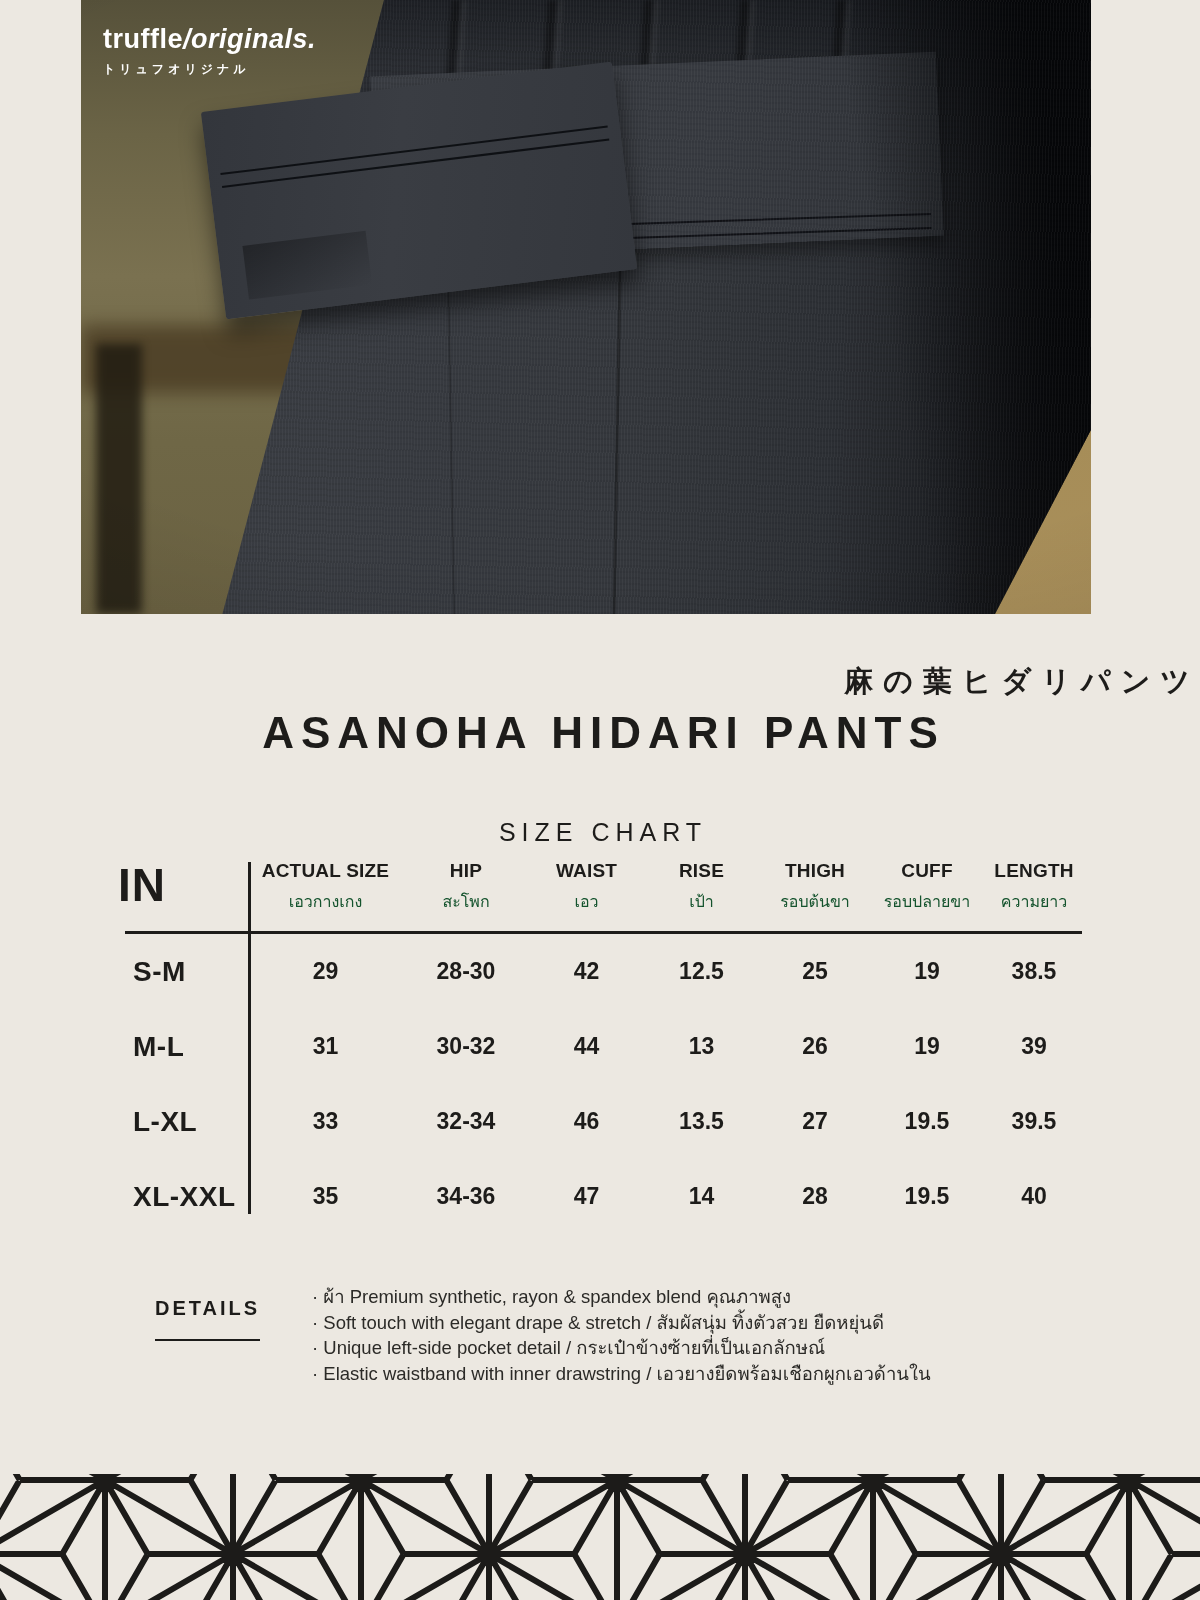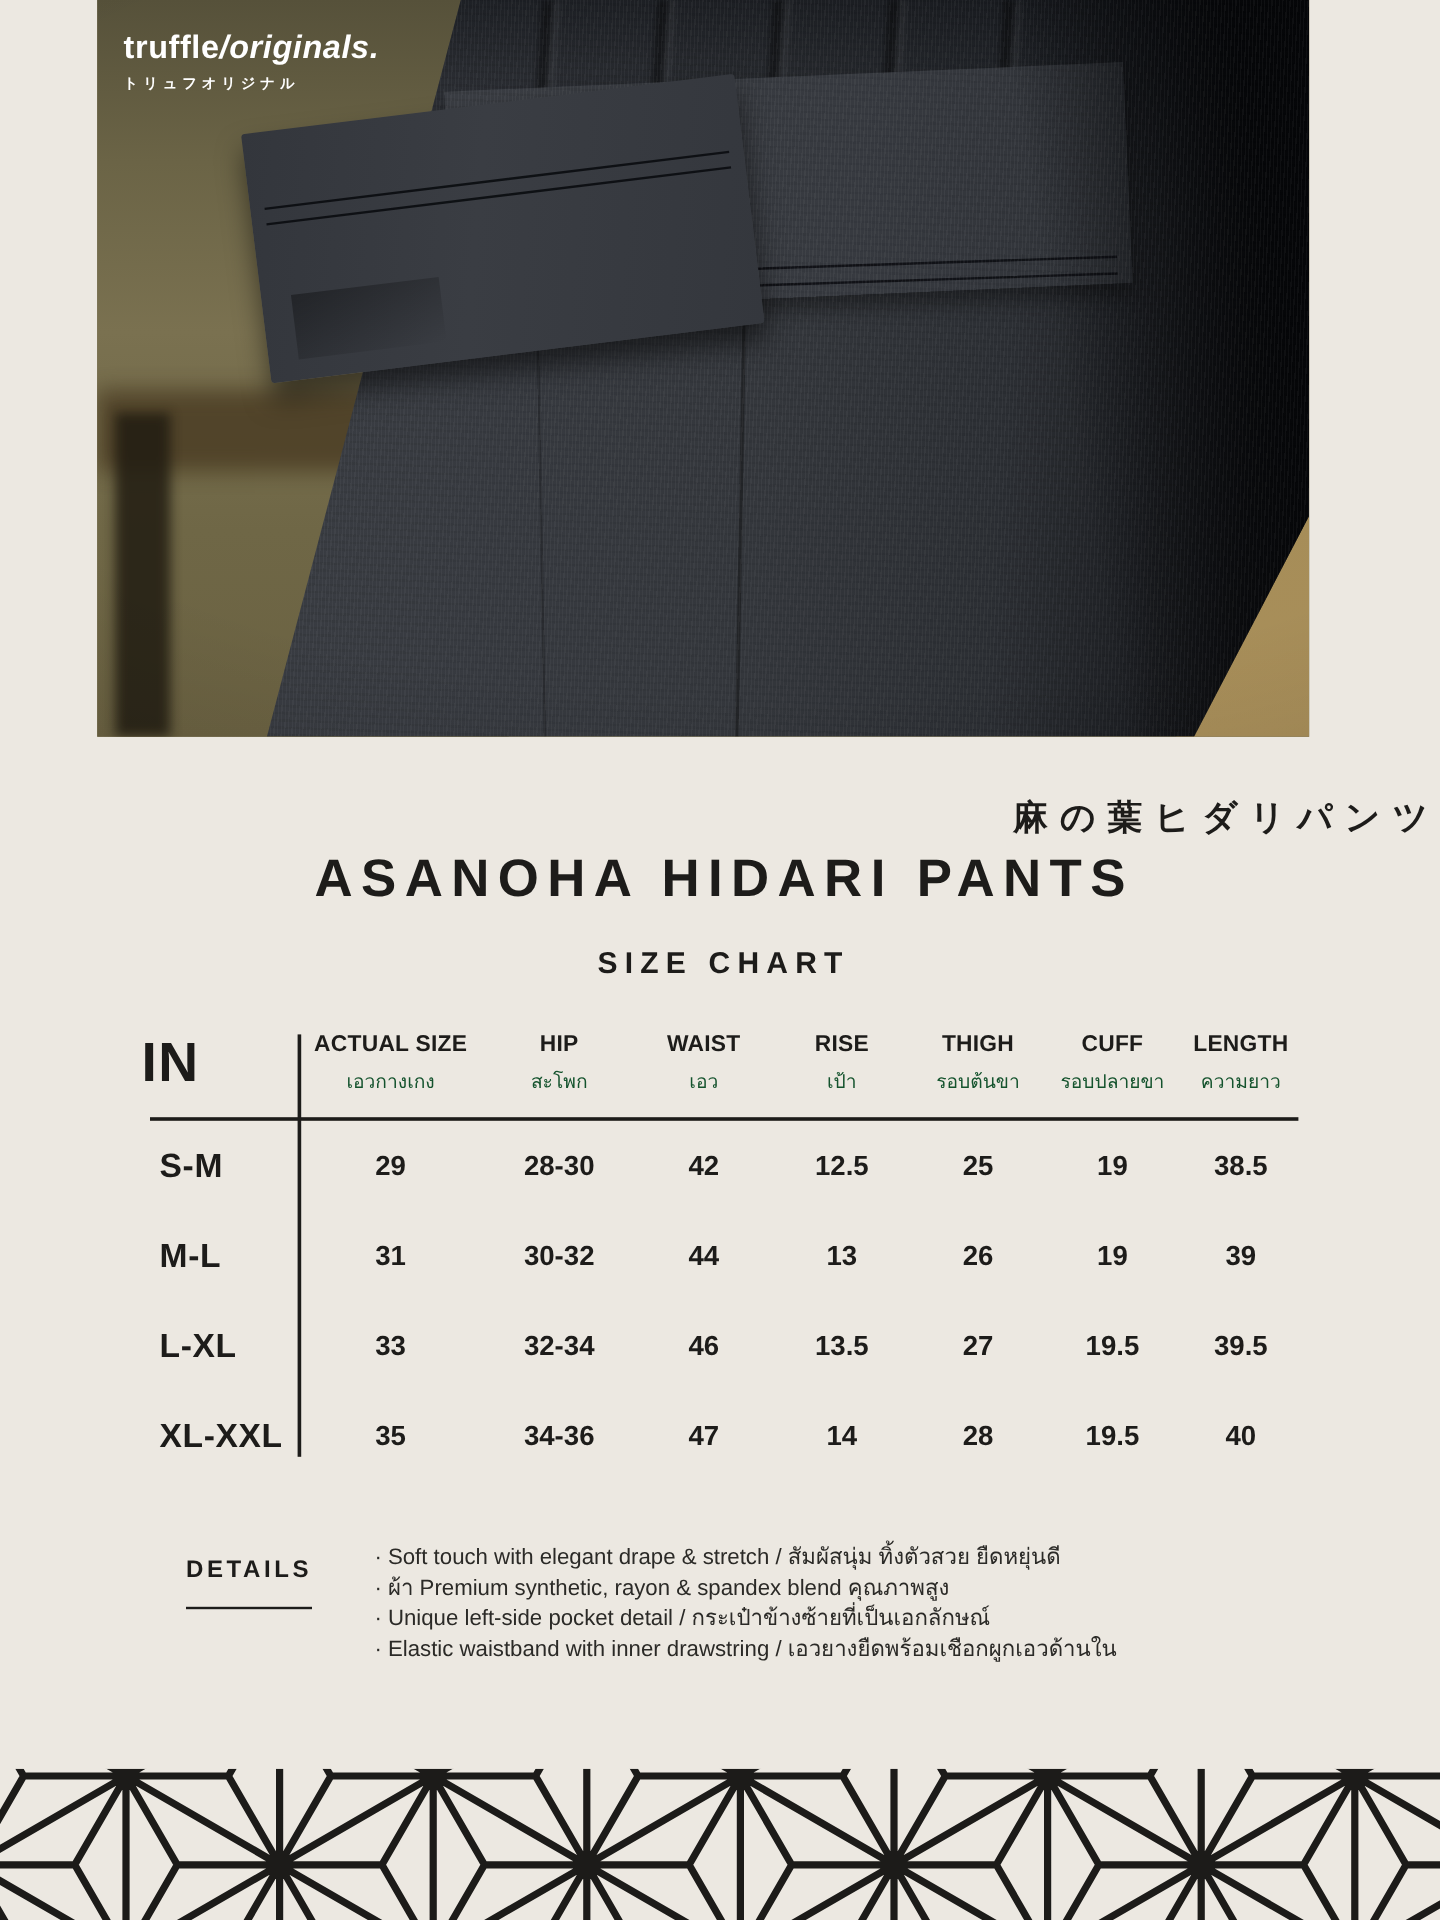--- a/index.html
+++ b/index.html
@@ -52,22 +52,22 @@
   .brand{position:absolute;left:22px;top:24px;color:#ffffff;}
   .brand-line{font-size:27px;font-weight:700;letter-spacing:.5px;}
   .brand-line .it{font-style:italic;}
   .brand-sub{margin-top:6px;font-size:12px;font-weight:700;letter-spacing:4px;}
 
   
   .title-jp{position:absolute;left:0;top:662px;width:100%;text-align:right;
     font-size:29px;font-weight:700;letter-spacing:10px;text-indent:10px;}
   .title-en{position:absolute;left:0;top:708px;width:100%;text-align:center;
     font-size:44px;font-weight:700;letter-spacing:7px;text-indent:7px;}
-  .section-title{position:absolute;left:0;top:789px;width:100%;text-align:center;
-    font-size:25px;font-weight:700;letter-spacing:6px;text-indent:6px;}
+  .section-title{position:absolute;left:0;top:818px;width:100%;text-align:center;
+    font-size:25px;font-weight:400;letter-spacing:6px;text-indent:6px;}
 
   
   .size-table{position:absolute;left:118px;top:842px;width:967px;}
   .grid{display:grid;grid-template-columns:130px 155px 126px 115px 115px 112px 112px 102px;align-items:center;}
   .thead{min-height:78px;align-items:start;}
   .unit{font-size:46px;font-weight:700;letter-spacing:1px;padding-top:16px;}
   .th{text-align:center;padding-top:18px;}
   .th-en{font-size:19px;font-weight:700;letter-spacing:.2px;}
   .th-th{font-size:16px;margin-top:7px;color:#14532d;}
   .header-rule{height:3px;background:var(--text);margin:11px 0 0 7px;width:957px;}
@@ -194,22 +194,22 @@
       <div class="td">19.5</div>
       <div class="td">40</div>
     </div>
   </div>
 
   <div class="details">
     <div class="details-label">
       <span>DETAILS</span>
     </div>
     <div class="details-items">
+      <div class="item">· ผ้า Premium synthetic, rayon &amp; spandex blend คุณภาพสูง</div>
       <div class="item">· Soft touch with elegant drape &amp; stretch / สัมผัสนุ่ม ทิ้งตัวสวย ยืดหยุ่นดี</div>
-      <div class="item">· ผ้า Premium synthetic, rayon &amp; spandex blend คุณภาพสูง</div>
       <div class="item">· Unique left-side pocket detail / กระเป๋าข้างซ้ายที่เป็นเอกลักษณ์</div>
       <div class="item">· Elastic waistband with inner drawstring / เอวยางยืดพร้อมเชือกผูกเอวด้านใน</div>
     </div>
   </div>
 
   <div class="pattern-band">
     <svg id="asanoha-svg" width="1200" height="126" viewBox="0 0 1200 126" xmlns="http://www.w3.org/2000/svg">
         <path d="M-151.0 -290.0L-151.0 -142.0M-151.0 -290.0L-23.0 -216.0M-151.0 -290.0L-23.0 -364.0M-108.3 -216.0L-151.0 -290.0M-108.3 -216.0L-151.0 -142.0M-108.3 -216.0L-23.0 -216.0M-193.7 -216.0L-151.0 -290.0M-193.7 -216.0L-151.0 -142.0M-193.7 -216.0L-279.0 -216.0M-151.0 -142.0L-151.0 6.0M-151.0 -142.0L-23.0 -68.0M-151.0 -142.0L-23.0 -216.0M-108.3 -68.0L-151.0 -142.0M-108.3 -68.0L-151.0 6.0M-108.3 -68.0L-23.0 -68.0M-193.7 -68.0L-151.0 -142.0M-193.7 -68.0L-151.0 6.0M-193.7 -68.0L-279.0 -68.0M-151.0 6.0L-151.0 154.0M-151.0 6.0L-23.0 80.0M-151.0 6.0L-23.0 -68.0M-108.3 80.0L-151.0 6.0M-108.3 80.0L-151.0 154.0M-108.3 80.0L-23.0 80.0M-193.7 80.0L-151.0 6.0M-193.7 80.0L-151.0 154.0M-193.7 80.0L-279.0 80.0M-151.0 154.0L-151.0 302.0M-151.0 154.0L-23.0 228.0M-151.0 154.0L-23.0 80.0M-108.3 228.0L-151.0 154.0M-108.3 228.0L-151.0 302.0M-108.3 228.0L-23.0 228.0M-193.7 228.0L-151.0 154.0M-193.7 228.0L-151.0 302.0M-193.7 228.0L-279.0 228.0M-23.0 -216.0L-23.0 -68.0M-23.0 -216.0L105.0 -142.0M-23.0 -216.0L105.0 -290.0M19.7 -142.0L-23.0 -216.0M19.7 -142.0L-23.0 -68.0M19.7 -142.0L105.0 -142.0M-65.7 -142.0L-23.0 -216.0M-65.7 -142.0L-23.0 -68.0M-65.7 -142.0L-151.0 -142.0M-23.0 -68.0L-23.0 80.0M-23.0 -68.0L105.0 6.0M-23.0 -68.0L105.0 -142.0M19.7 6.0L-23.0 -68.0M19.7 6.0L-23.0 80.0M19.7 6.0L105.0 6.0M-65.7 6.0L-23.0 -68.0M-65.7 6.0L-23.0 80.0M-65.7 6.0L-151.0 6.0M-23.0 80.0L-23.0 228.0M-23.0 80.0L105.0 154.0M-23.0 80.0L105.0 6.0M19.7 154.0L-23.0 80.0M19.7 154.0L-23.0 228.0M19.7 154.0L105.0 154.0M-65.7 154.0L-23.0 80.0M-65.7 154.0L-23.0 228.0M-65.7 154.0L-151.0 154.0M-23.0 228.0L-23.0 376.0M-23.0 228.0L105.0 302.0M-23.0 228.0L105.0 154.0M19.7 302.0L-23.0 228.0M19.7 302.0L-23.0 376.0M19.7 302.0L105.0 302.0M-65.7 302.0L-23.0 228.0M-65.7 302.0L-23.0 376.0M-65.7 302.0L-151.0 302.0M105.0 -290.0L105.0 -142.0M105.0 -290.0L233.0 -216.0M105.0 -290.0L233.0 -364.0M147.7 -216.0L105.0 -290.0M147.7 -216.0L105.0 -142.0M147.7 -216.0L233.0 -216.0M62.3 -216.0L105.0 -290.0M62.3 -216.0L105.0 -142.0M62.3 -216.0L-23.0 -216.0M105.0 -142.0L105.0 6.0M105.0 -142.0L233.0 -68.0M105.0 -142.0L233.0 -216.0M147.7 -68.0L105.0 -142.0M147.7 -68.0L105.0 6.0M147.7 -68.0L233.0 -68.0M62.3 -68.0L105.0 -142.0M62.3 -68.0L105.0 6.0M62.3 -68.0L-23.0 -68.0M105.0 6.0L105.0 154.0M105.0 6.0L233.0 80.0M105.0 6.0L233.0 -68.0M147.7 80.0L105.0 6.0M147.7 80.0L105.0 154.0M147.7 80.0L233.0 80.0M62.3 80.0L105.0 6.0M62.3 80.0L105.0 154.0M62.3 80.0L-23.0 80.0M105.0 154.0L105.0 302.0M105.0 154.0L233.0 228.0M105.0 154.0L233.0 80.0M147.7 228.0L105.0 154.0M147.7 228.0L105.0 302.0M147.7 228.0L233.0 228.0M62.3 228.0L105.0 154.0M62.3 228.0L105.0 302.0M62.3 228.0L-23.0 228.0M233.0 -216.0L233.0 -68.0M233.0 -216.0L361.0 -142.0M233.0 -216.0L361.0 -290.0M275.7 -142.0L233.0 -216.0M275.7 -142.0L233.0 -68.0M275.7 -142.0L361.0 -142.0M190.3 -142.0L233.0 -216.0M190.3 -142.0L233.0 -68.0M190.3 -142.0L105.0 -142.0M233.0 -68.0L233.0 80.0M233.0 -68.0L361.0 6.0M233.0 -68.0L361.0 -142.0M275.7 6.0L233.0 -68.0M275.7 6.0L233.0 80.0M275.7 6.0L361.0 6.0M190.3 6.0L233.0 -68.0M190.3 6.0L233.0 80.0M190.3 6.0L105.0 6.0M233.0 80.0L233.0 228.0M233.0 80.0L361.0 154.0M233.0 80.0L361.0 6.0M275.7 154.0L233.0 80.0M275.7 154.0L233.0 228.0M275.7 154.0L361.0 154.0M190.3 154.0L233.0 80.0M190.3 154.0L233.0 228.0M190.3 154.0L105.0 154.0M233.0 228.0L233.0 376.0M233.0 228.0L361.0 302.0M233.0 228.0L361.0 154.0M275.7 302.0L233.0 228.0M275.7 302.0L233.0 376.0M275.7 302.0L361.0 302.0M190.3 302.0L233.0 228.0M190.3 302.0L233.0 376.0M190.3 302.0L105.0 302.0M361.0 -290.0L361.0 -142.0M361.0 -290.0L489.0 -216.0M361.0 -290.0L489.0 -364.0M403.7 -216.0L361.0 -290.0M403.7 -216.0L361.0 -142.0M403.7 -216.0L489.0 -216.0M318.3 -216.0L361.0 -290.0M318.3 -216.0L361.0 -142.0M318.3 -216.0L233.0 -216.0M361.0 -142.0L361.0 6.0M361.0 -142.0L489.0 -68.0M361.0 -142.0L489.0 -216.0M403.7 -68.0L361.0 -142.0M403.7 -68.0L361.0 6.0M403.7 -68.0L489.0 -68.0M318.3 -68.0L361.0 -142.0M318.3 -68.0L361.0 6.0M318.3 -68.0L233.0 -68.0M361.0 6.0L361.0 154.0M361.0 6.0L489.0 80.0M361.0 6.0L489.0 -68.0M403.7 80.0L361.0 6.0M403.7 80.0L361.0 154.0M403.7 80.0L489.0 80.0M318.3 80.0L361.0 6.0M318.3 80.0L361.0 154.0M318.3 80.0L233.0 80.0M361.0 154.0L361.0 302.0M361.0 154.0L489.0 228.0M361.0 154.0L489.0 80.0M403.7 228.0L361.0 154.0M403.7 228.0L361.0 302.0M403.7 228.0L489.0 228.0M318.3 228.0L361.0 154.0M318.3 228.0L361.0 302.0M318.3 228.0L233.0 228.0M489.0 -216.0L489.0 -68.0M489.0 -216.0L617.0 -142.0M489.0 -216.0L617.0 -290.0M531.7 -142.0L489.0 -216.0M531.7 -142.0L489.0 -68.0M531.7 -142.0L617.0 -142.0M446.3 -142.0L489.0 -216.0M446.3 -142.0L489.0 -68.0M446.3 -142.0L361.0 -142.0M489.0 -68.0L489.0 80.0M489.0 -68.0L617.0 6.0M489.0 -68.0L617.0 -142.0M531.7 6.0L489.0 -68.0M531.7 6.0L489.0 80.0M531.7 6.0L617.0 6.0M446.3 6.0L489.0 -68.0M446.3 6.0L489.0 80.0M446.3 6.0L361.0 6.0M489.0 80.0L489.0 228.0M489.0 80.0L617.0 154.0M489.0 80.0L617.0 6.0M531.7 154.0L489.0 80.0M531.7 154.0L489.0 228.0M531.7 154.0L617.0 154.0M446.3 154.0L489.0 80.0M446.3 154.0L489.0 228.0M446.3 154.0L361.0 154.0M489.0 228.0L489.0 376.0M489.0 228.0L617.0 302.0M489.0 228.0L617.0 154.0M531.7 302.0L489.0 228.0M531.7 302.0L489.0 376.0M531.7 302.0L617.0 302.0M446.3 302.0L489.0 228.0M446.3 302.0L489.0 376.0M446.3 302.0L361.0 302.0M617.0 -290.0L617.0 -142.0M617.0 -290.0L745.0 -216.0M617.0 -290.0L745.0 -364.0M659.7 -216.0L617.0 -290.0M659.7 -216.0L617.0 -142.0M659.7 -216.0L745.0 -216.0M574.3 -216.0L617.0 -290.0M574.3 -216.0L617.0 -142.0M574.3 -216.0L489.0 -216.0M617.0 -142.0L617.0 6.0M617.0 -142.0L745.0 -68.0M617.0 -142.0L745.0 -216.0M659.7 -68.0L617.0 -142.0M659.7 -68.0L617.0 6.0M659.7 -68.0L745.0 -68.0M574.3 -68.0L617.0 -142.0M574.3 -68.0L617.0 6.0M574.3 -68.0L489.0 -68.0M617.0 6.0L617.0 154.0M617.0 6.0L745.0 80.0M617.0 6.0L745.0 -68.0M659.7 80.0L617.0 6.0M659.7 80.0L617.0 154.0M659.7 80.0L745.0 80.0M574.3 80.0L617.0 6.0M574.3 80.0L617.0 154.0M574.3 80.0L489.0 80.0M617.0 154.0L617.0 302.0M617.0 154.0L745.0 228.0M617.0 154.0L745.0 80.0M659.7 228.0L617.0 154.0M659.7 228.0L617.0 302.0M659.7 228.0L745.0 228.0M574.3 228.0L617.0 154.0M574.3 228.0L617.0 302.0M574.3 228.0L489.0 228.0M745.0 -216.0L745.0 -68.0M745.0 -216.0L873.0 -142.0M745.0 -216.0L873.0 -290.0M787.7 -142.0L745.0 -216.0M787.7 -142.0L745.0 -68.0M787.7 -142.0L873.0 -142.0M702.3 -142.0L745.0 -216.0M702.3 -142.0L745.0 -68.0M702.3 -142.0L617.0 -142.0M745.0 -68.0L745.0 80.0M745.0 -68.0L873.0 6.0M745.0 -68.0L873.0 -142.0M787.7 6.0L745.0 -68.0M787.7 6.0L745.0 80.0M787.7 6.0L873.0 6.0M702.3 6.0L745.0 -68.0M702.3 6.0L745.0 80.0M702.3 6.0L617.0 6.0M745.0 80.0L745.0 228.0M745.0 80.0L873.0 154.0M745.0 80.0L873.0 6.0M787.7 154.0L745.0 80.0M787.7 154.0L745.0 228.0M787.7 154.0L873.0 154.0M702.3 154.0L745.0 80.0M702.3 154.0L745.0 228.0M702.3 154.0L617.0 154.0M745.0 228.0L745.0 376.0M745.0 228.0L873.0 302.0M745.0 228.0L873.0 154.0M787.7 302.0L745.0 228.0M787.7 302.0L745.0 376.0M787.7 302.0L873.0 302.0M702.3 302.0L745.0 228.0M702.3 302.0L745.0 376.0M702.3 302.0L617.0 302.0M873.0 -290.0L873.0 -142.0M873.0 -290.0L1001.0 -216.0M873.0 -290.0L1001.0 -364.0M915.7 -216.0L873.0 -290.0M915.7 -216.0L873.0 -142.0M915.7 -216.0L1001.0 -216.0M830.3 -216.0L873.0 -290.0M830.3 -216.0L873.0 -142.0M830.3 -216.0L745.0 -216.0M873.0 -142.0L873.0 6.0M873.0 -142.0L1001.0 -68.0M873.0 -142.0L1001.0 -216.0M915.7 -68.0L873.0 -142.0M915.7 -68.0L873.0 6.0M915.7 -68.0L1001.0 -68.0M830.3 -68.0L873.0 -142.0M830.3 -68.0L873.0 6.0M830.3 -68.0L745.0 -68.0M873.0 6.0L873.0 154.0M873.0 6.0L1001.0 80.0M873.0 6.0L1001.0 -68.0M915.7 80.0L873.0 6.0M915.7 80.0L873.0 154.0M915.7 80.0L1001.0 80.0M830.3 80.0L873.0 6.0M830.3 80.0L873.0 154.0M830.3 80.0L745.0 80.0M873.0 154.0L873.0 302.0M873.0 154.0L1001.0 228.0M873.0 154.0L1001.0 80.0M915.7 228.0L873.0 154.0M915.7 228.0L873.0 302.0M915.7 228.0L1001.0 228.0M830.3 228.0L873.0 154.0M830.3 228.0L873.0 302.0M830.3 228.0L745.0 228.0M1001.0 -216.0L1001.0 -68.0M1001.0 -216.0L1129.0 -142.0M1001.0 -216.0L1129.0 -290.0M1043.7 -142.0L1001.0 -216.0M1043.7 -142.0L1001.0 -68.0M1043.7 -142.0L1129.0 -142.0M958.3 -142.0L1001.0 -216.0M958.3 -142.0L1001.0 -68.0M958.3 -142.0L873.0 -142.0M1001.0 -68.0L1001.0 80.0M1001.0 -68.0L1129.0 6.0M1001.0 -68.0L1129.0 -142.0M1043.7 6.0L1001.0 -68.0M1043.7 6.0L1001.0 80.0M1043.7 6.0L1129.0 6.0M958.3 6.0L1001.0 -68.0M958.3 6.0L1001.0 80.0M958.3 6.0L873.0 6.0M1001.0 80.0L1001.0 228.0M1001.0 80.0L1129.0 154.0M1001.0 80.0L1129.0 6.0M1043.7 154.0L1001.0 80.0M1043.7 154.0L1001.0 228.0M1043.7 154.0L1129.0 154.0M958.3 154.0L1001.0 80.0M958.3 154.0L1001.0 228.0M958.3 154.0L873.0 154.0M1001.0 228.0L1001.0 376.0M1001.0 228.0L1129.0 302.0M1001.0 228.0L1129.0 154.0M1043.7 302.0L1001.0 228.0M1043.7 302.0L1001.0 376.0M1043.7 302.0L1129.0 302.0M958.3 302.0L1001.0 228.0M958.3 302.0L1001.0 376.0M958.3 302.0L873.0 302.0M1129.0 -290.0L1129.0 -142.0M1129.0 -290.0L1257.0 -216.0M1129.0 -290.0L1257.0 -364.0M1171.7 -216.0L1129.0 -290.0M1171.7 -216.0L1129.0 -142.0M1171.7 -216.0L1257.0 -216.0M1086.3 -216.0L1129.0 -290.0M1086.3 -216.0L1129.0 -142.0M1086.3 -216.0L1001.0 -216.0M1129.0 -142.0L1129.0 6.0M1129.0 -142.0L1257.0 -68.0M1129.0 -142.0L1257.0 -216.0M1171.7 -68.0L1129.0 -142.0M1171.7 -68.0L1129.0 6.0M1171.7 -68.0L1257.0 -68.0M1086.3 -68.0L1129.0 -142.0M1086.3 -68.0L1129.0 6.0M1086.3 -68.0L1001.0 -68.0M1129.0 6.0L1129.0 154.0M1129.0 6.0L1257.0 80.0M1129.0 6.0L1257.0 -68.0M1171.7 80.0L1129.0 6.0M1171.7 80.0L1129.0 154.0M1171.7 80.0L1257.0 80.0M1086.3 80.0L1129.0 6.0M1086.3 80.0L1129.0 154.0M1086.3 80.0L1001.0 80.0M1129.0 154.0L1129.0 302.0M1129.0 154.0L1257.0 228.0M1129.0 154.0L1257.0 80.0M1171.7 228.0L1129.0 154.0M1171.7 228.0L1129.0 302.0M1171.7 228.0L1257.0 228.0M1086.3 228.0L1129.0 154.0M1086.3 228.0L1129.0 302.0M1086.3 228.0L1001.0 228.0M1257.0 -216.0L1257.0 -68.0M1257.0 -216.0L1385.0 -142.0M1257.0 -216.0L1385.0 -290.0M1299.7 -142.0L1257.0 -216.0M1299.7 -142.0L1257.0 -68.0M1299.7 -142.0L1385.0 -142.0M1214.3 -142.0L1257.0 -216.0M1214.3 -142.0L1257.0 -68.0M1214.3 -142.0L1129.0 -142.0M1257.0 -68.0L1257.0 80.0M1257.0 -68.0L1385.0 6.0M1257.0 -68.0L1385.0 -142.0M1299.7 6.0L1257.0 -68.0M1299.7 6.0L1257.0 80.0M1299.7 6.0L1385.0 6.0M1214.3 6.0L1257.0 -68.0M1214.3 6.0L1257.0 80.0M1214.3 6.0L1129.0 6.0M1257.0 80.0L1257.0 228.0M1257.0 80.0L1385.0 154.0M1257.0 80.0L1385.0 6.0M1299.7 154.0L1257.0 80.0M1299.7 154.0L1257.0 228.0M1299.7 154.0L1385.0 154.0M1214.3 154.0L1257.0 80.0M1214.3 154.0L1257.0 228.0M1214.3 154.0L1129.0 154.0M1257.0 228.0L1257.0 376.0M1257.0 228.0L1385.0 302.0M1257.0 228.0L1385.0 154.0M1299.7 302.0L1257.0 228.0M1299.7 302.0L1257.0 376.0M1299.7 302.0L1385.0 302.0M1214.3 302.0L1257.0 228.0M1214.3 302.0L1257.0 376.0M1214.3 302.0L1129.0 302.0M1385.0 -290.0L1385.0 -142.0M1385.0 -290.0L1513.0 -216.0M1385.0 -290.0L1513.0 -364.0M1427.7 -216.0L1385.0 -290.0M1427.7 -216.0L1385.0 -142.0M1427.7 -216.0L1513.0 -216.0M1342.3 -216.0L1385.0 -290.0M1342.3 -216.0L1385.0 -142.0M1342.3 -216.0L1257.0 -216.0M1385.0 -142.0L1385.0 6.0M1385.0 -142.0L1513.0 -68.0M1385.0 -142.0L1513.0 -216.0M1427.7 -68.0L1385.0 -142.0M1427.7 -68.0L1385.0 6.0M1427.7 -68.0L1513.0 -68.0M1342.3 -68.0L1385.0 -142.0M1342.3 -68.0L1385.0 6.0M1342.3 -68.0L1257.0 -68.0M1385.0 6.0L1385.0 154.0M1385.0 6.0L1513.0 80.0M1385.0 6.0L1513.0 -68.0M1427.7 80.0L1385.0 6.0M1427.7 80.0L1385.0 154.0M1427.7 80.0L1513.0 80.0M1342.3 80.0L1385.0 6.0M1342.3 80.0L1385.0 154.0M1342.3 80.0L1257.0 80.0M1385.0 154.0L1385.0 302.0M1385.0 154.0L1513.0 228.0M1385.0 154.0L1513.0 80.0M1427.7 228.0L1385.0 154.0M1427.7 228.0L1385.0 302.0M1427.7 228.0L1513.0 228.0M1342.3 228.0L1385.0 154.0M1342.3 228.0L1385.0 302.0M1342.3 228.0L1257.0 228.0" stroke="#1c1b19" stroke-width="6" fill="none"></path>
       </svg>
   </div>

